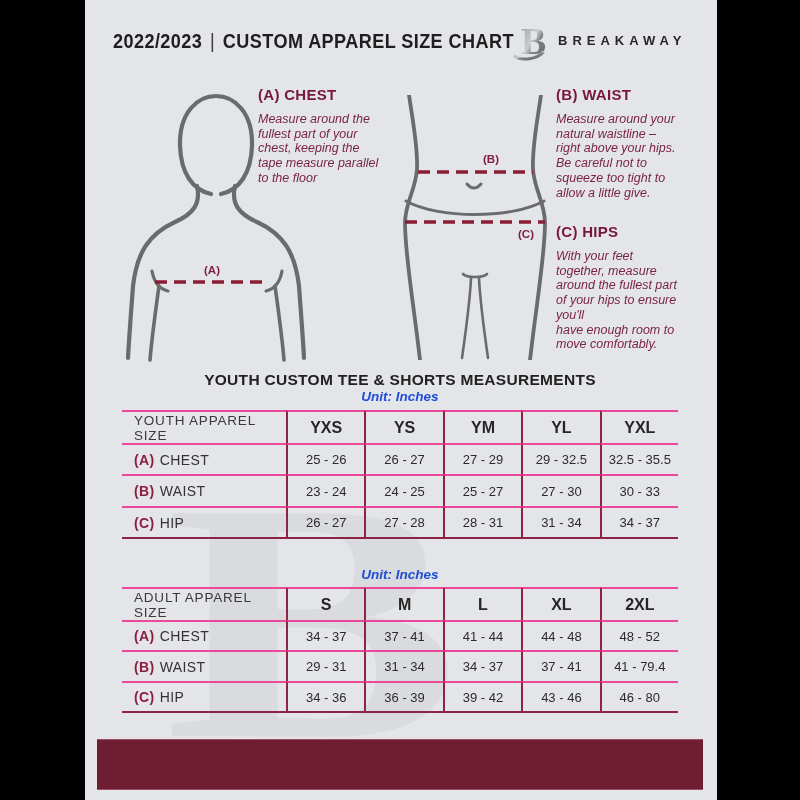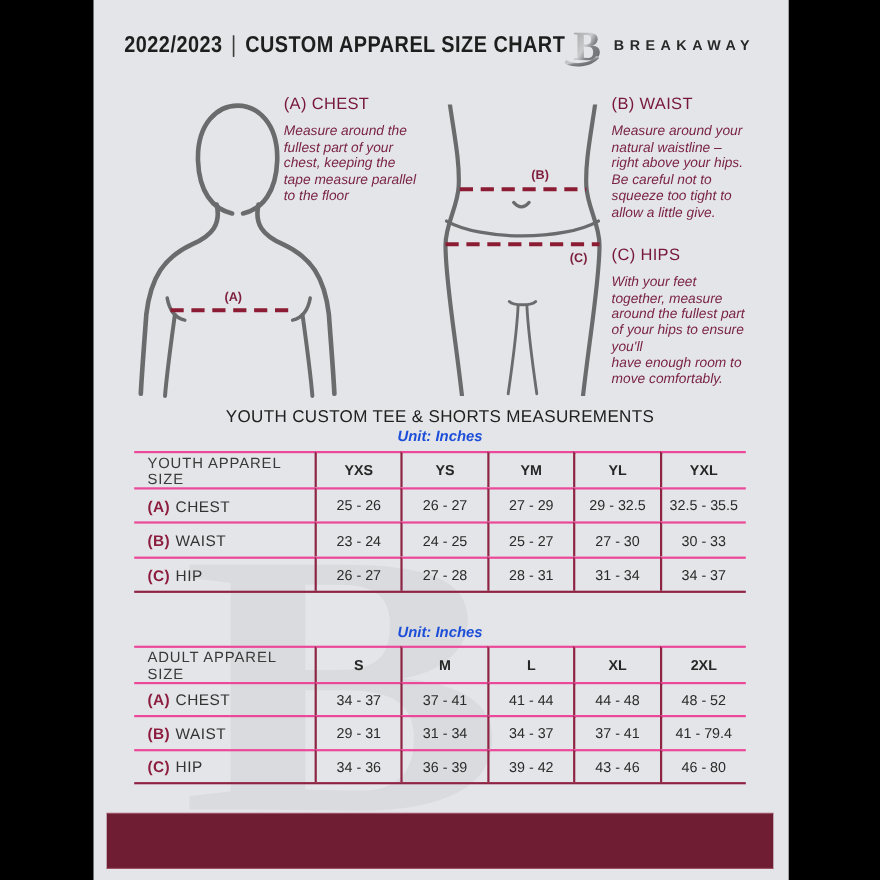--- a/index.html
+++ b/index.html
@@ -15,50 +15,50 @@
   
   .hdr{position:absolute;left:28px;top:29px;white-space:nowrap;
        font-weight:bold;font-size:21px;letter-spacing:.5px;color:#1e1e1e;
        transform:scaleX(.86);transform-origin:left;}
   .hdr .sep{font-weight:normal;color:#3a3a3a;padding:0 9px;}
   .logo{position:absolute;left:428px;top:18px;display:flex;align-items:center;gap:9px;}
   .brand{font-size:13px;font-weight:bold;letter-spacing:5px;color:#282828;}
 
   
   .inst{position:absolute;width:162px;}
-  .inst h3{margin:0;font-size:15px;font-weight:normal;letter-spacing:.3px;color:#76173b;}
+  .inst h3{margin:0;font-size:15px;font-weight:bold;letter-spacing:.3px;color:#76173b;}
   .inst p{margin:9px 0 0 0;font-size:12.5px;line-height:14.7px;font-style:italic;
           color:#7a2444;white-space:pre-line;}
   .inst-a{left:173px;top:86px;}
   .inst-b{left:471px;top:86px;}
   .inst-c{left:471px;top:223px;}
 
   .fig{position:absolute;}
   .fig1{left:38px;top:86px;}
   .fig2{left:308px;top:95px;}
   .fig path,.fig line{fill:none;stroke:#6a6b6d;stroke-linecap:round;}
   .fig .dash{stroke:#8c1c34;stroke-width:3.6;stroke-dasharray:12 7;stroke-linecap:butt;}
   .fig text{font-family:"Liberation Sans",sans-serif;font-weight:bold;font-size:11.5px;fill:#7d1f3d;}
 
   
   .sec-title{position:absolute;left:37px;width:556px;text-align:center;
-             font-size:15.5px;font-weight:normal;letter-spacing:.3px;color:#212121;}
+             font-size:15.5px;font-weight:bold;letter-spacing:.3px;color:#212121;}
   .sec-unit{position:absolute;left:37px;width:556px;text-align:center;
             font-size:13.5px;font-weight:bold;font-style:italic;color:#1d4ed8;}
 
   
   .tbl{position:absolute;left:37px;width:556px;display:grid;
        grid-template-columns:164px repeat(5,1fr);border-bottom:2px solid #8e2443;}
   .tbl-youth{top:410px;grid-template-rows:33px 31px 32px 31px;}
   .tbl-adult{top:587px;grid-template-rows:33px 30px 31px 30px;}
   .td{border-top:2px solid #ec4899;display:flex;align-items:center;justify-content:center;
       font-size:13px;color:#2b2b2b;}
   .td.vline{border-left:2px solid #8e2443;}
   .td.lbl{justify-content:flex-start;padding-left:12px;font-size:14px;color:#333;letter-spacing:.4px;}
-  .td.colhead{font-weight:bold;font-size:13px;color:#262626;}
+  .td.colhead{font-weight:bold;font-size:16px;color:#262626;}
   .td.sizehead{justify-content:flex-start;padding-left:12px;font-size:13.5px;
                letter-spacing:.8px;color:#3a3a3a;}
   .rowkey{font-weight:bold;color:#8c1d3f;margin-right:5px;}
 
   
   .footer-bar{position:absolute;left:12px;top:739px;width:606px;height:51px;background:#6f1d33;
               border-top:1px solid #9d5064;border-bottom:1px solid #9d5064;box-sizing:border-box;}
 </style>
 </head>
 <body>

